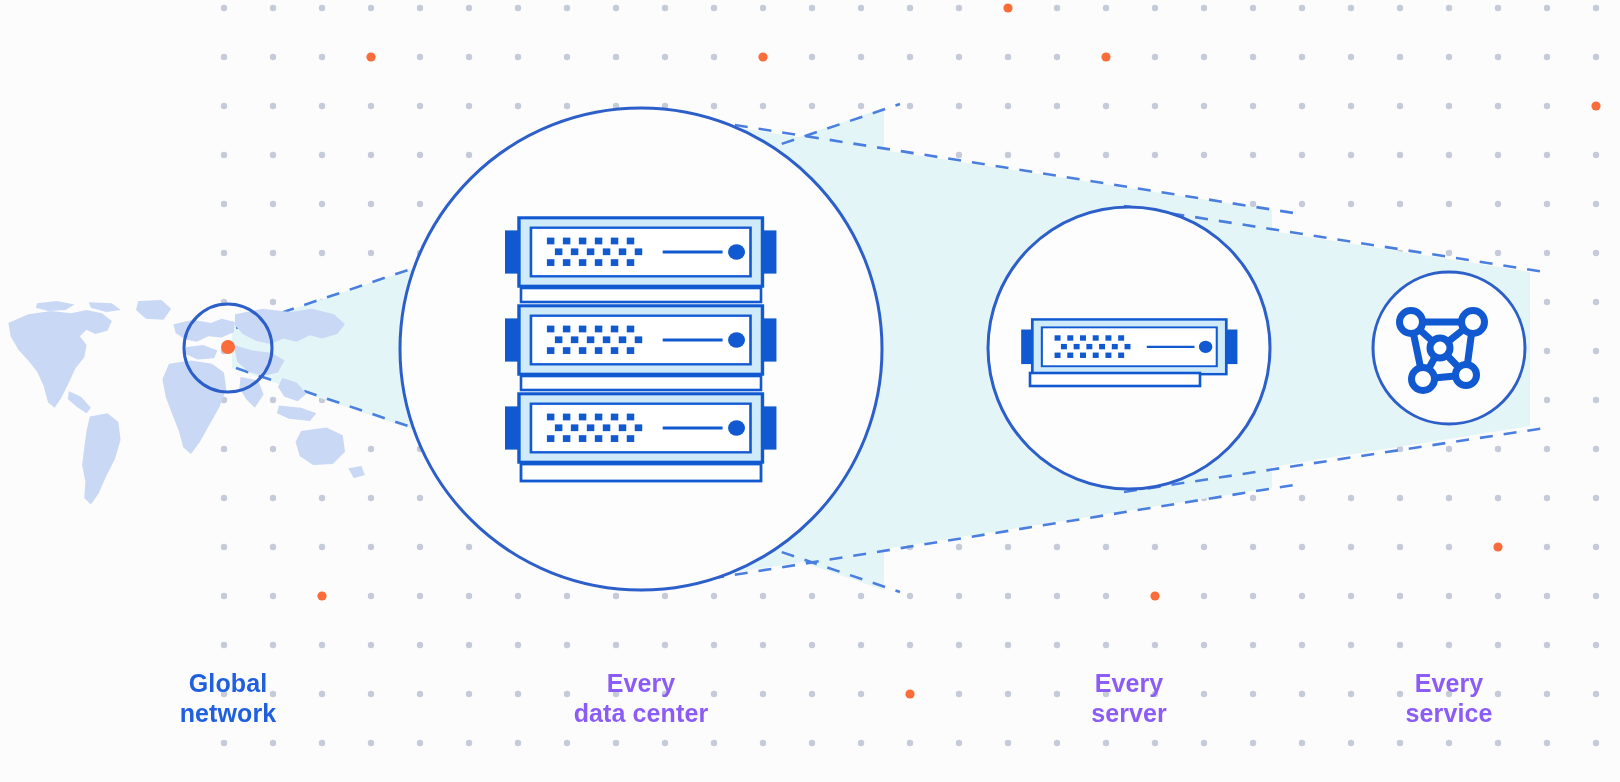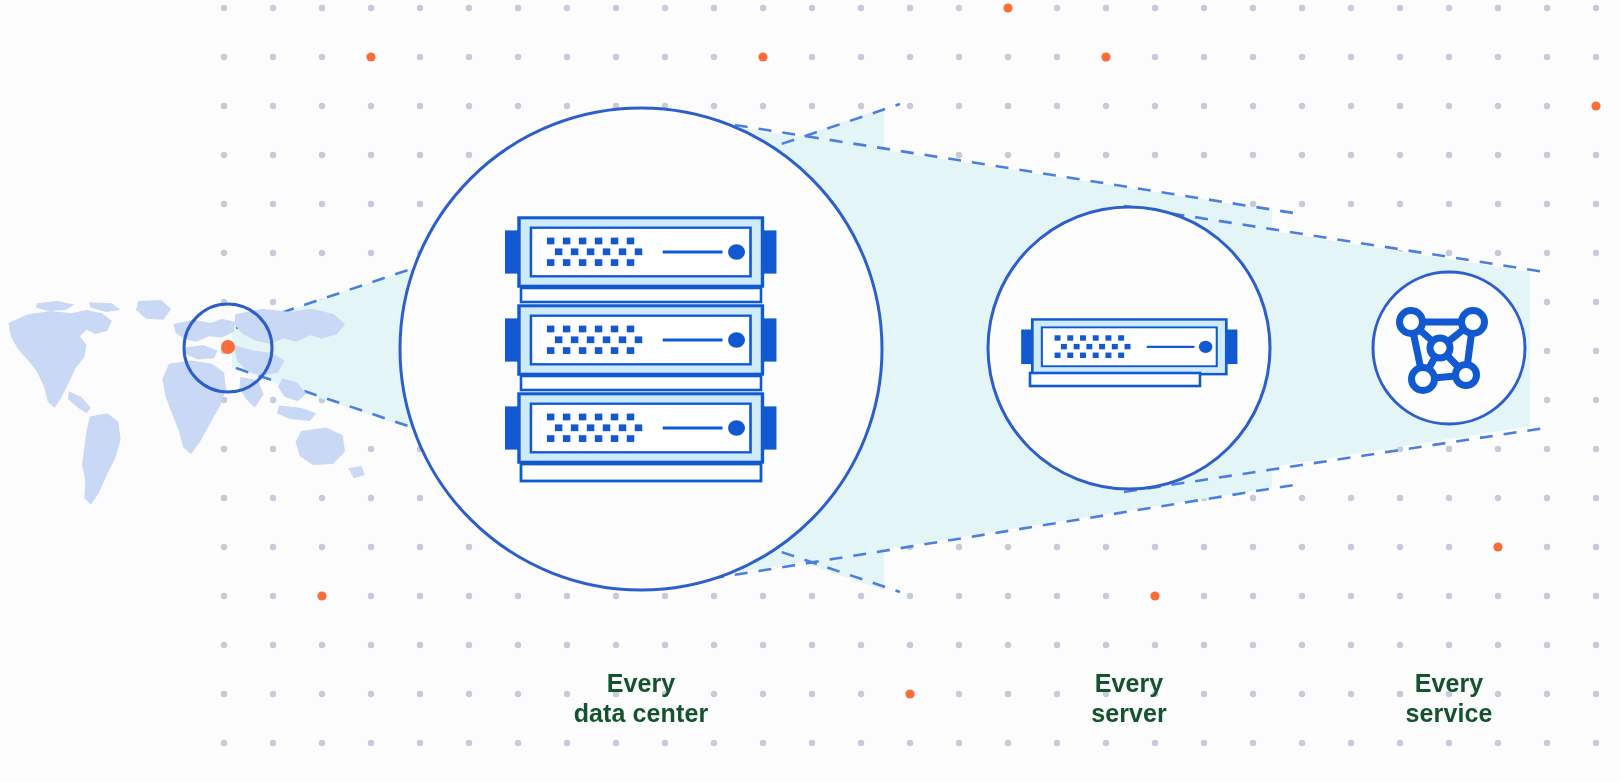--- a/index.html
+++ b/index.html
@@ -12,21 +12,21 @@
     position:relative;
   }
   #stage{position:absolute;inset:0;width:1620px;height:782px;}
   svg#scene{position:absolute;left:0;top:0;width:1620px;height:782px;display:block;}
   .lbl{
     position:absolute;
     text-align:center;
     font-size:25px;
     line-height:30px;
     font-weight:600;
-    color:#14532d;
+    color:#8b5cf6;
     letter-spacing:.1px;
     white-space:pre-line;
     user-select:none;
   }
   .lbl.accent{color:#2060df;font-weight:700;}
 </style>
 </head>
 <body>
 
 <div id="stage">
@@ -652,19 +652,21 @@
 
         <circle cx="1411" cy="322" r="11.5" fill="#ffffff" stroke-width="7"></circle>
         <circle cx="1473" cy="322" r="11.5" fill="#ffffff" stroke-width="7"></circle>
         <circle cx="1440" cy="348" r="10" fill="#ffffff" stroke-width="7"></circle>
         <circle cx="1423" cy="379" r="11.5" fill="#ffffff" stroke-width="7"></circle>
         <circle cx="1466" cy="375" r="10.5" fill="#ffffff" stroke-width="7"></circle>
       </g>
     </g>
   </svg>
 
+  <div class="lbl accent" style="left:128px;top:668px;width:200px;">Global
+network</div>
   <div class="lbl" style="left:481px;top:668px;width:320px;">Every
 data center</div>
   <div class="lbl" style="left:1009px;top:668px;width:240px;">Every
 server</div>
   <div class="lbl" style="left:1329px;top:668px;width:240px;">Every
 service</div>
 </div>
 
 </body></html>

